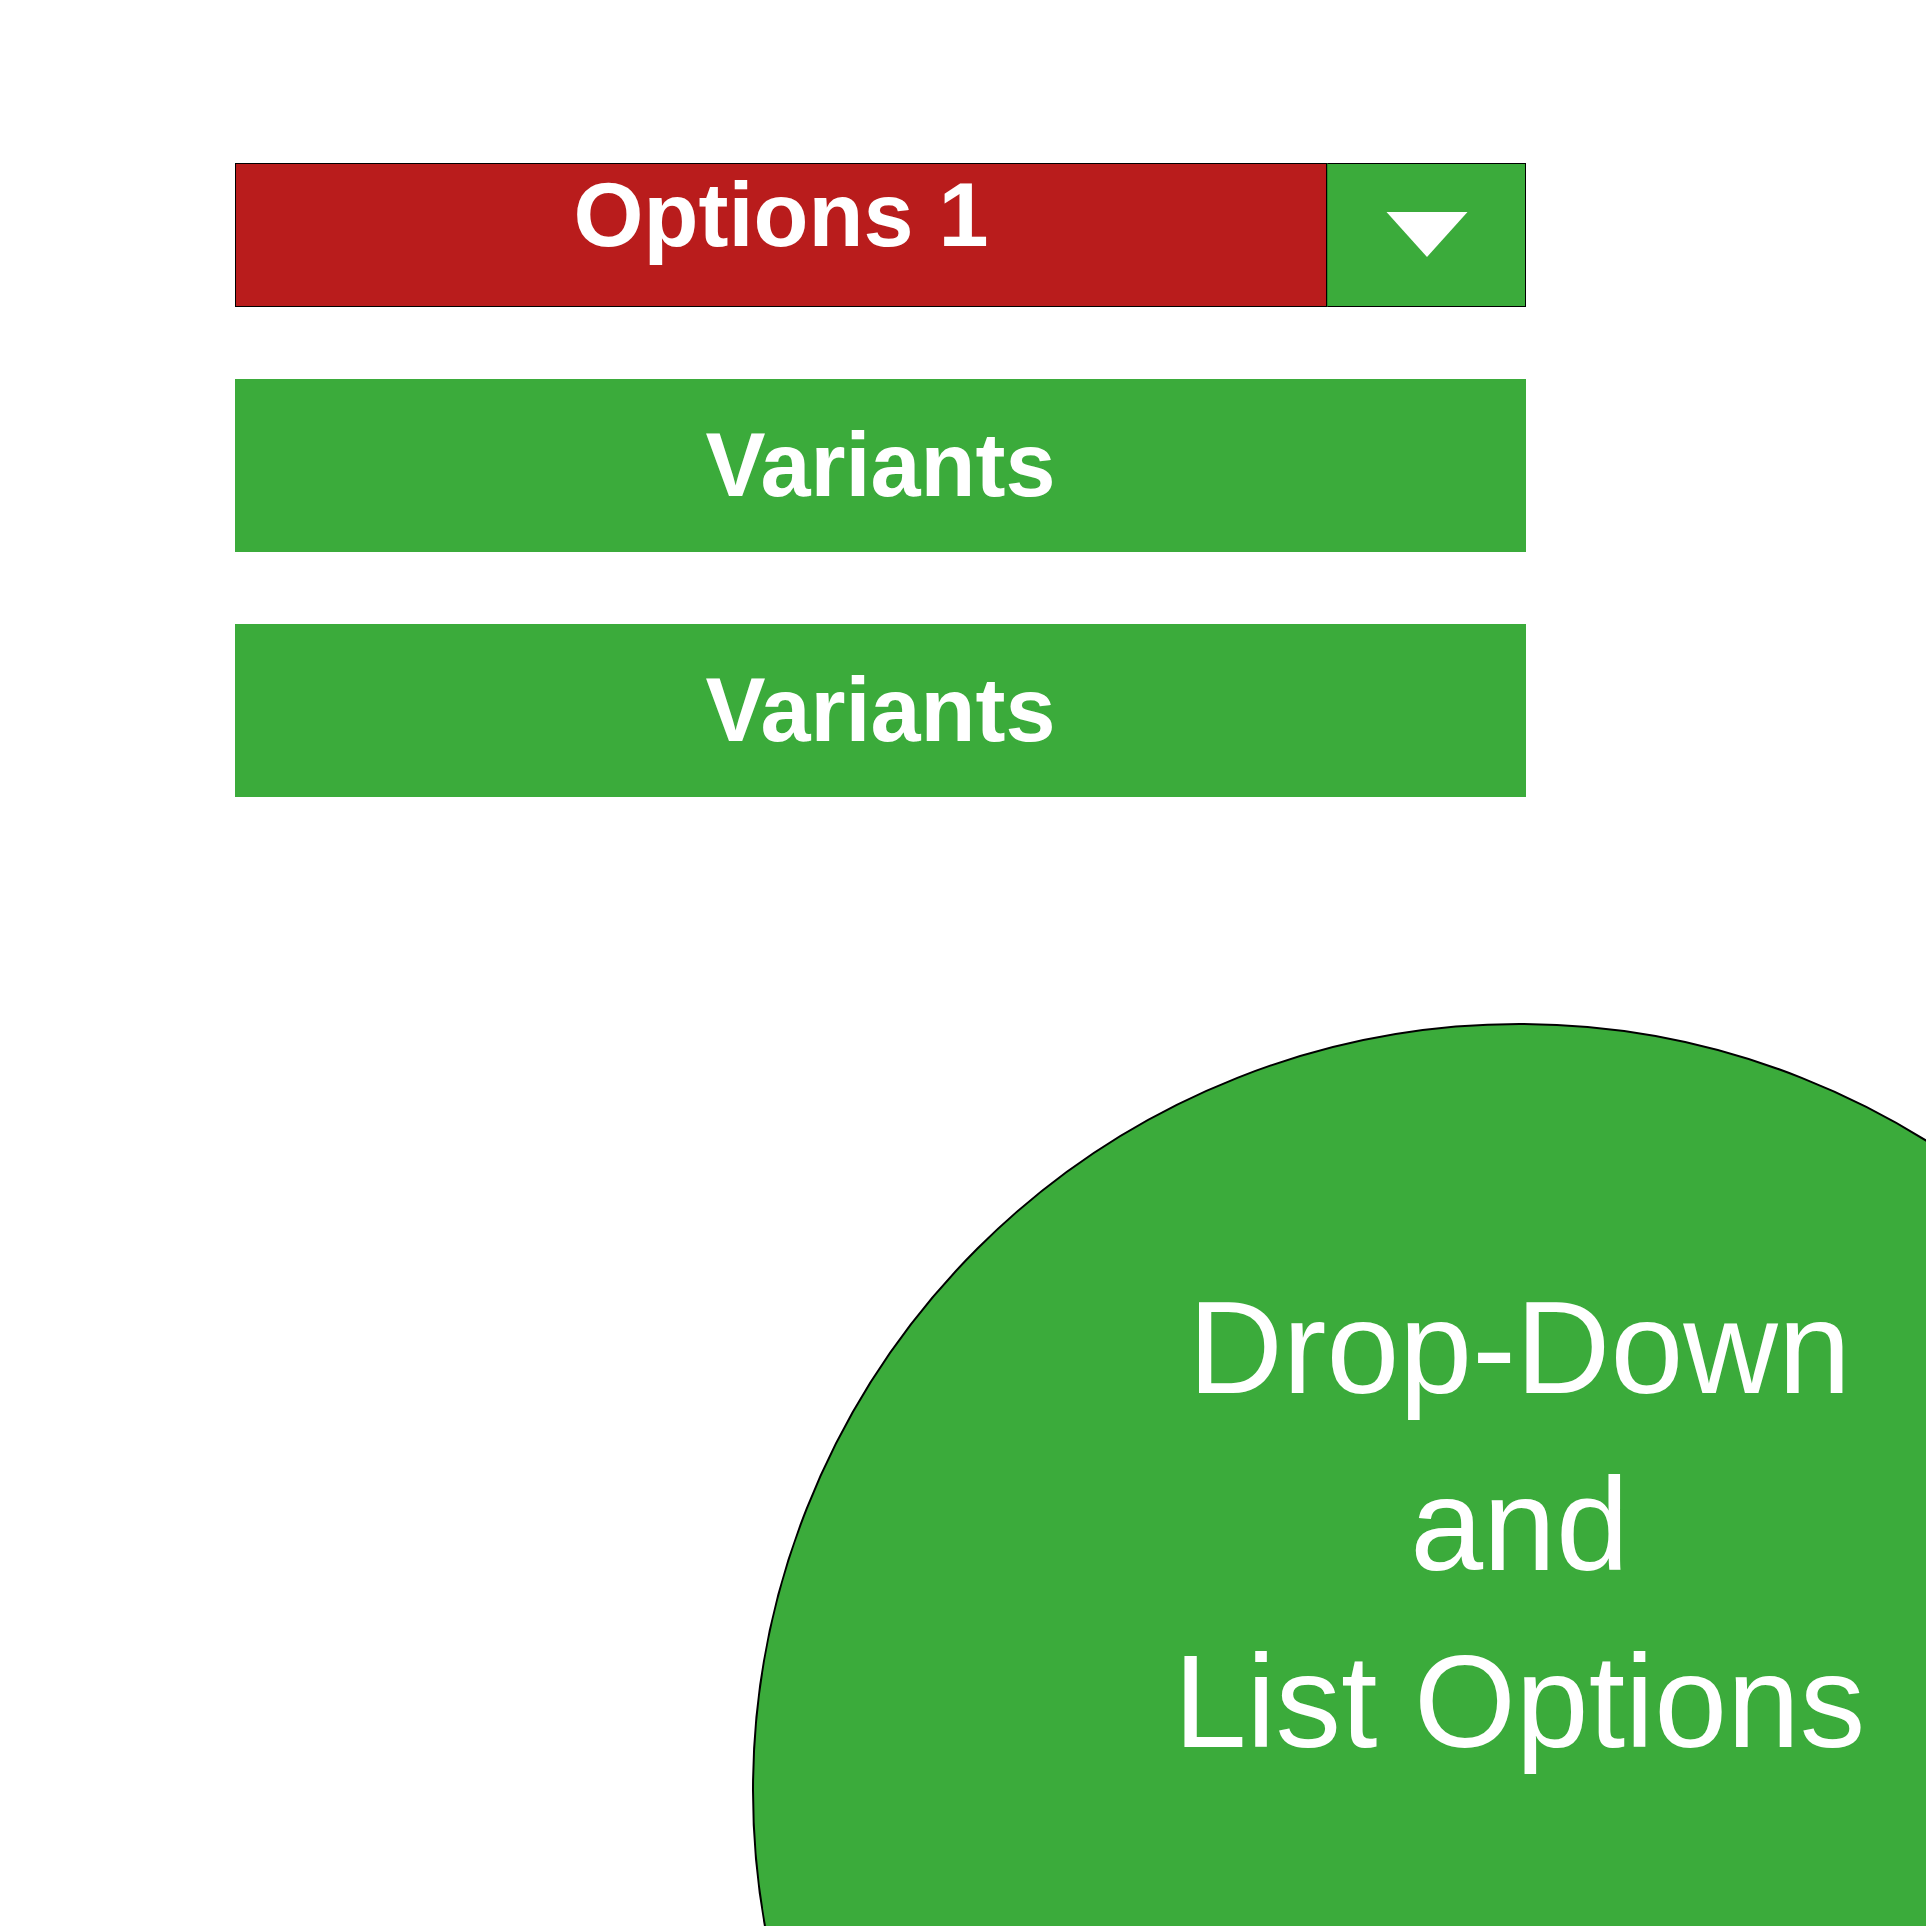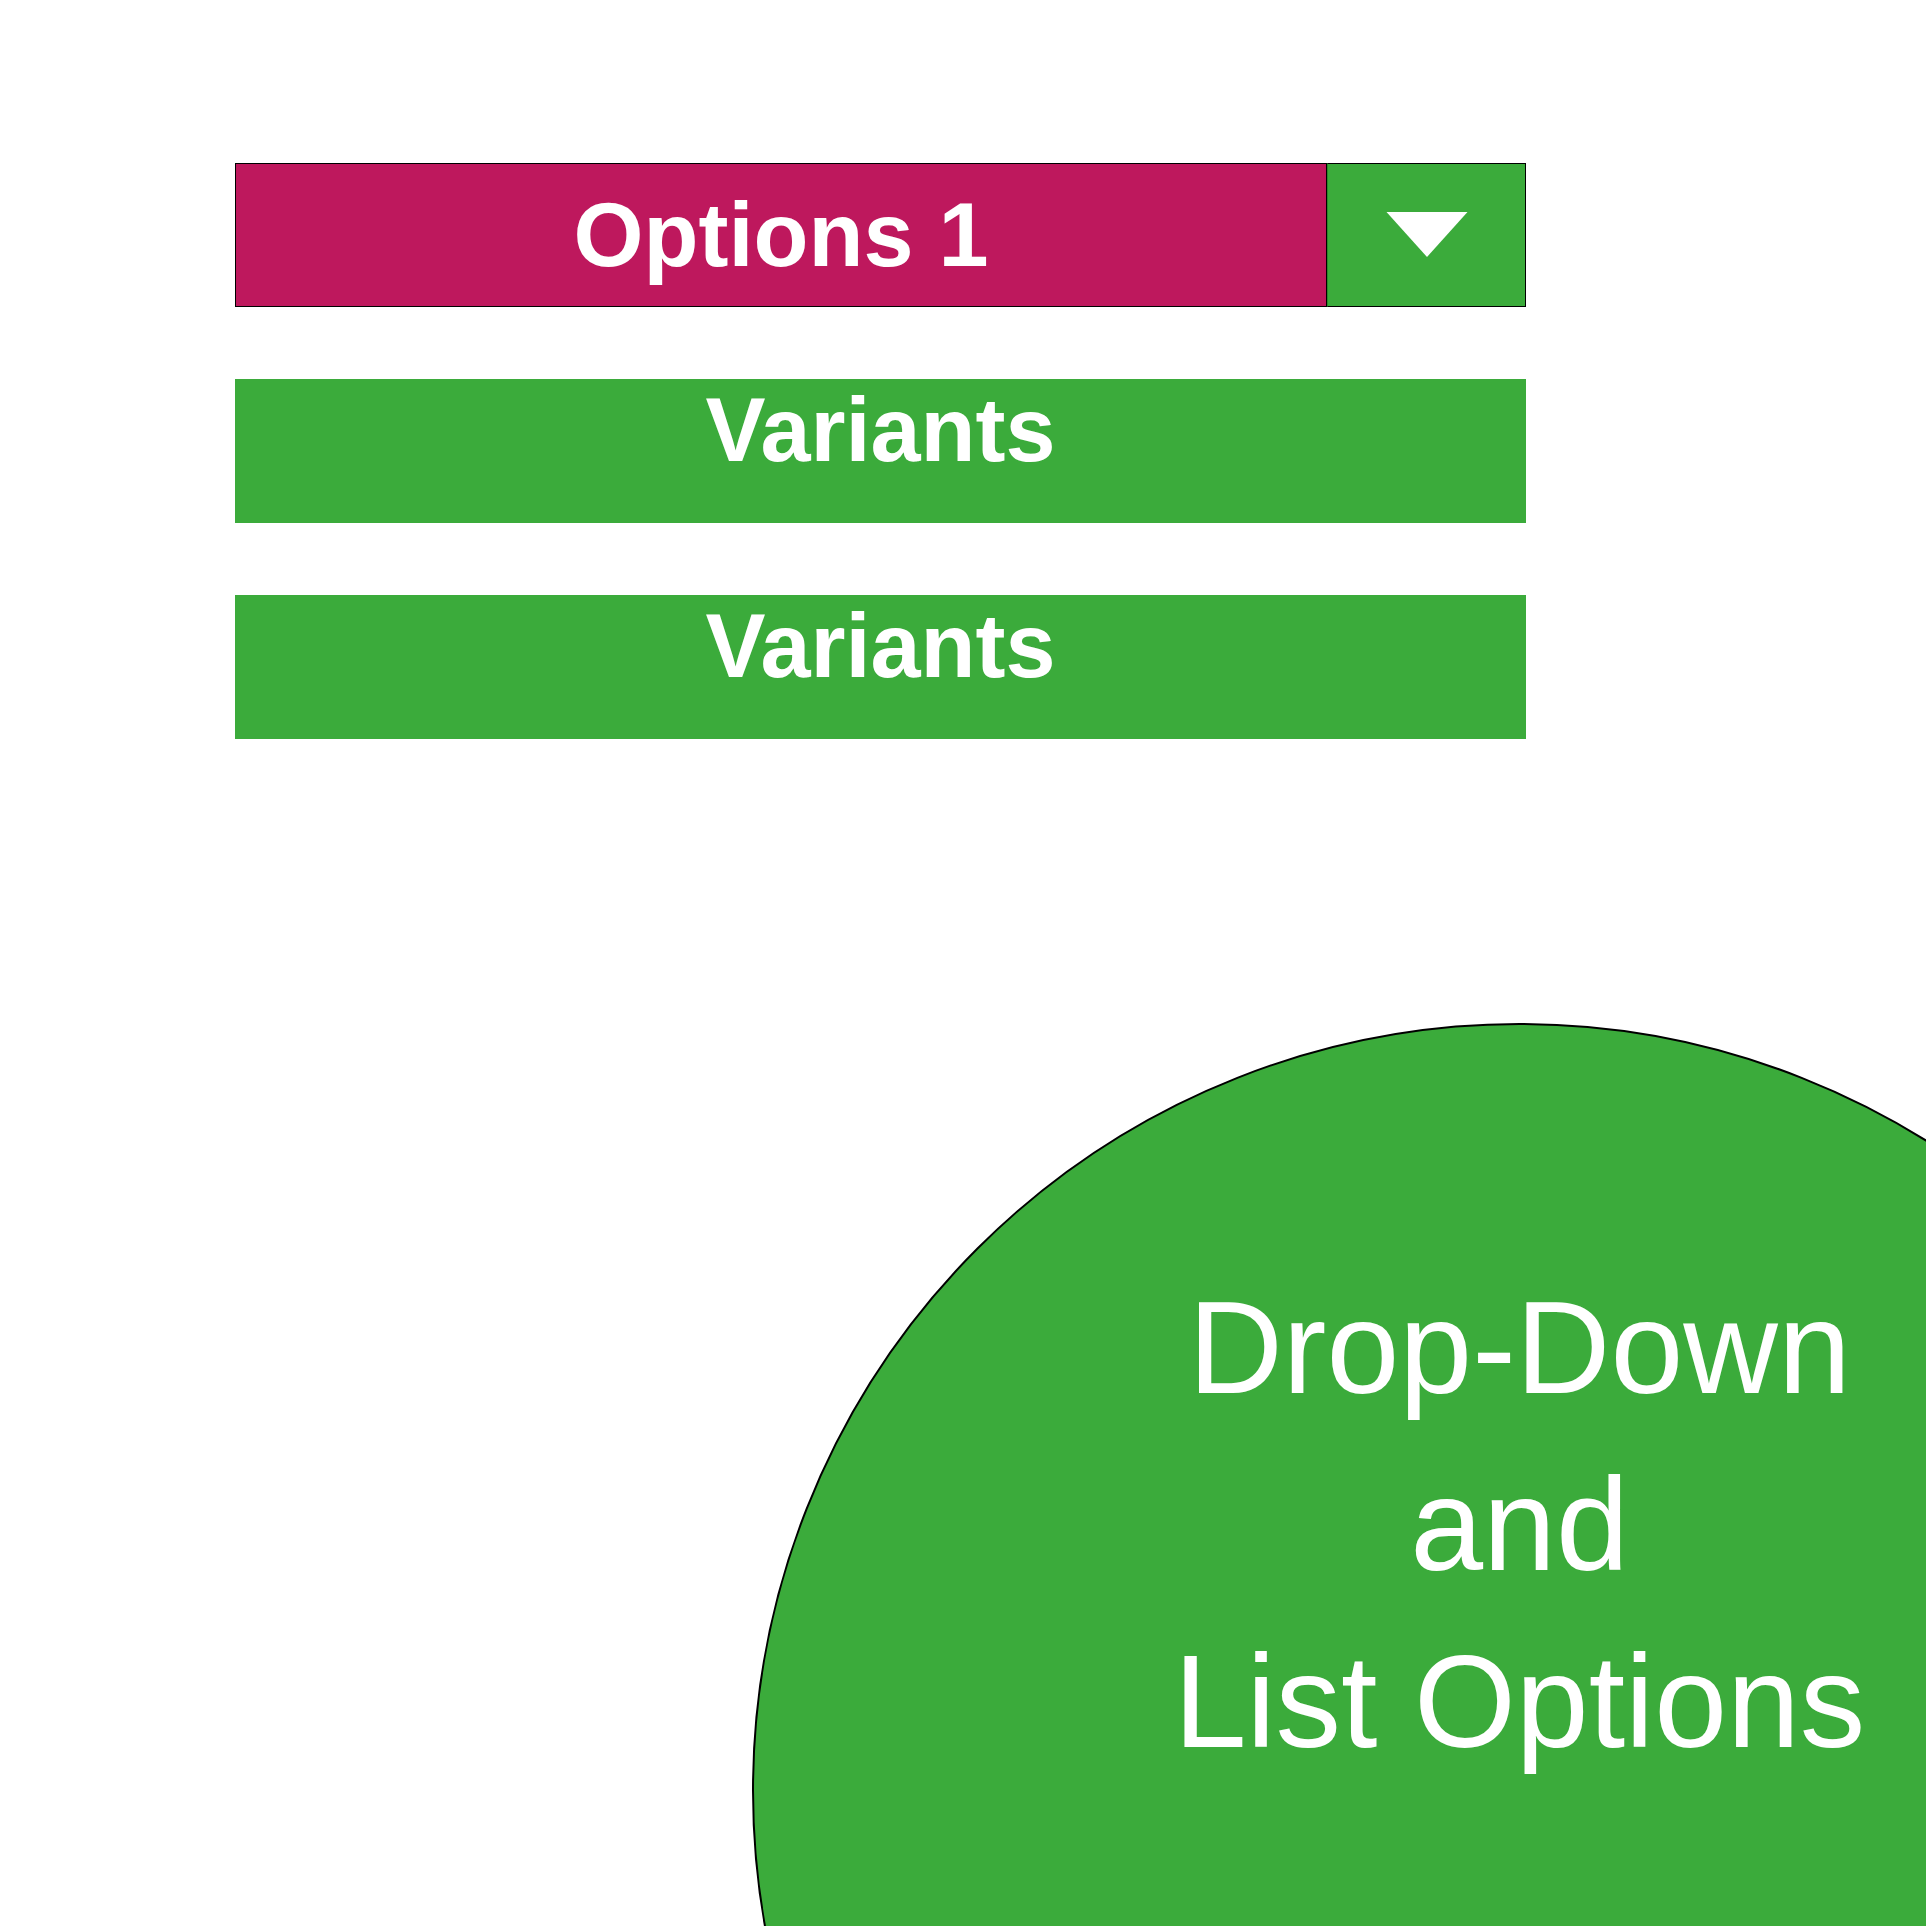--- a/index.html
+++ b/index.html
@@ -21,46 +21,47 @@
       left: 235px;
       width: 1291px;
     }
     .dropdown-row {
       display: flex;
       height: 144px;
       margin-bottom: 72px;
     }
     .dropdown-main {
       flex: 1;
-      background: #be185d;
+      background: #b91c1c;
       border: 1.4px solid #000;
       display: flex;
-      align-items: center;
+      align-items: flex-start;
       justify-content: center;
       color: white;
       font-size: 90px;
       font-weight: bold;
     }
     .dropdown-arrow {
       width: 199px;
       background: #3BAB3B;
       border: 1.4px solid #000;
       border-left: 0.9px solid #2a8a2a;
       display: flex;
       align-items: center;
       justify-content: center;
     }
     .dropdown-arrow svg {
       width: 90px;
       height: 59px;
     }
     .list-item {
-      height: 144px;
+      height: 173px;
       background: #3BAB3B;
       display: flex;
+      align-items: center;
       justify-content: center;
       color: white;
       font-size: 90px;
       font-weight: bold;
       margin-bottom: 72px;
     }
     .circle-badge {
       position: absolute;
       width: 1535px;
       height: 1535px;

